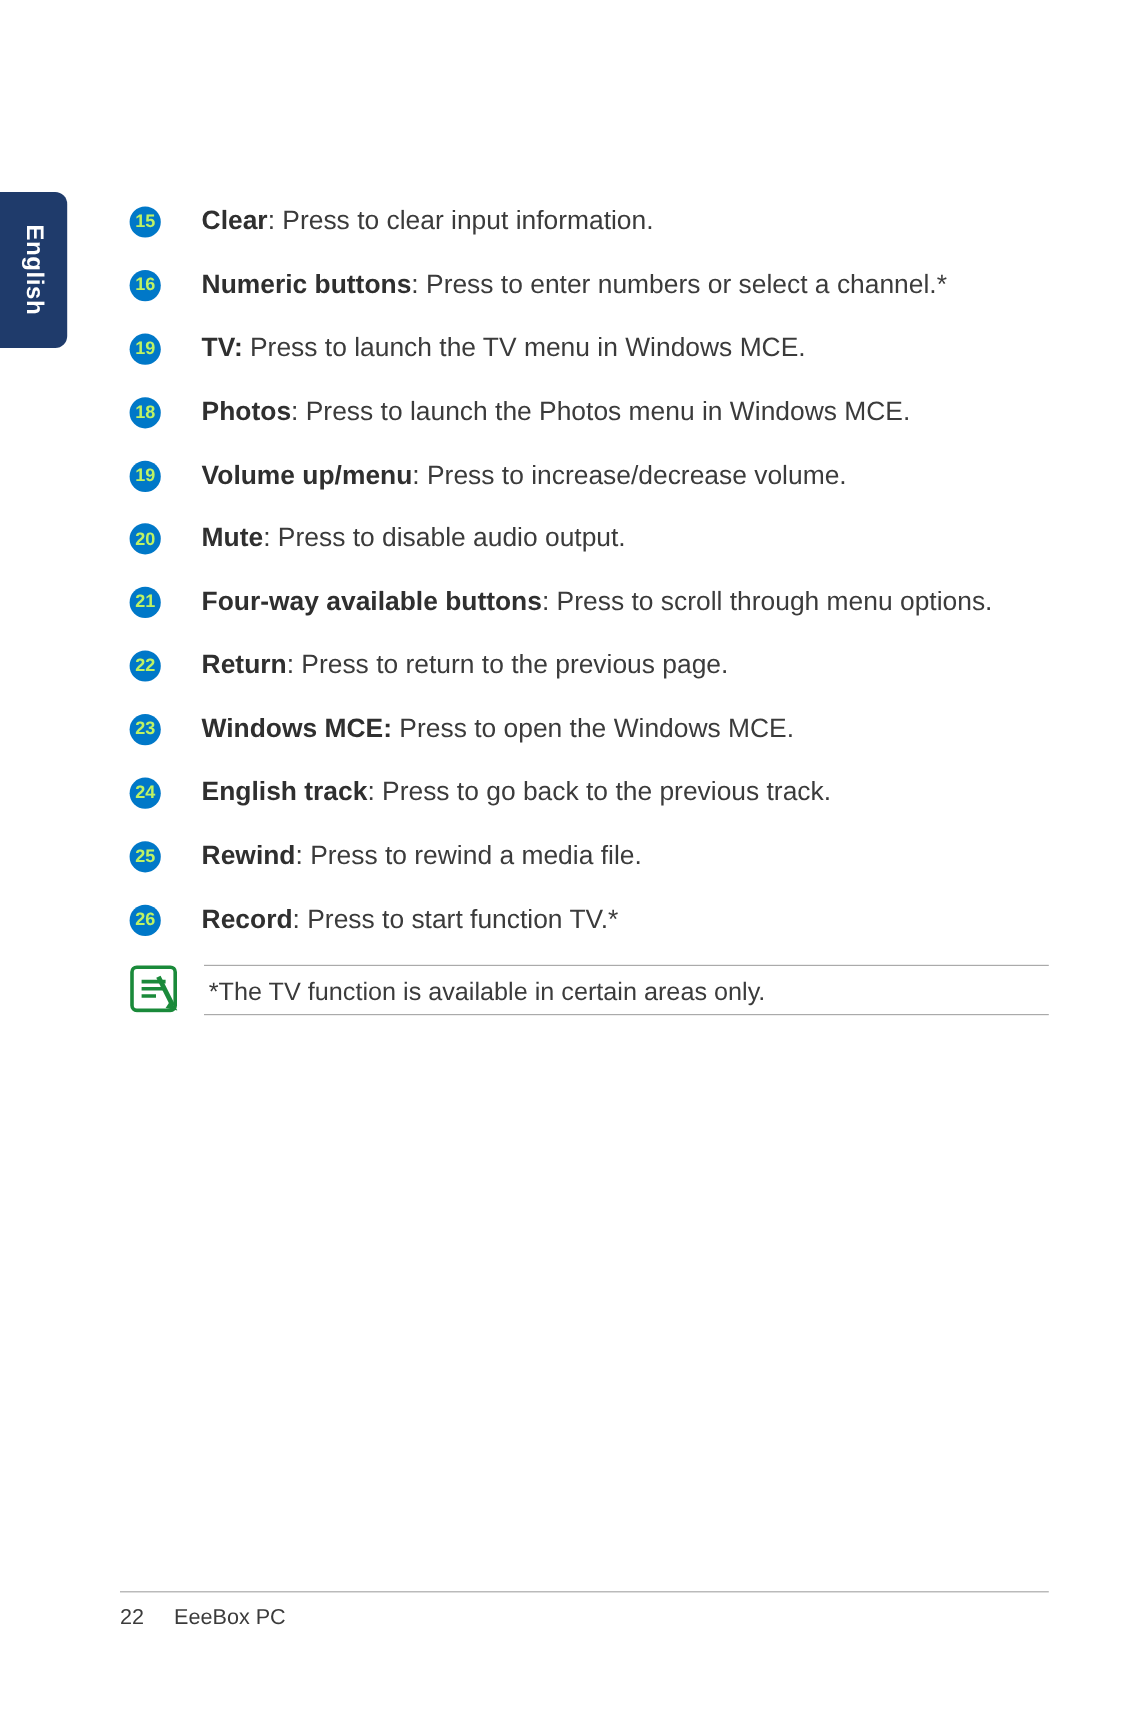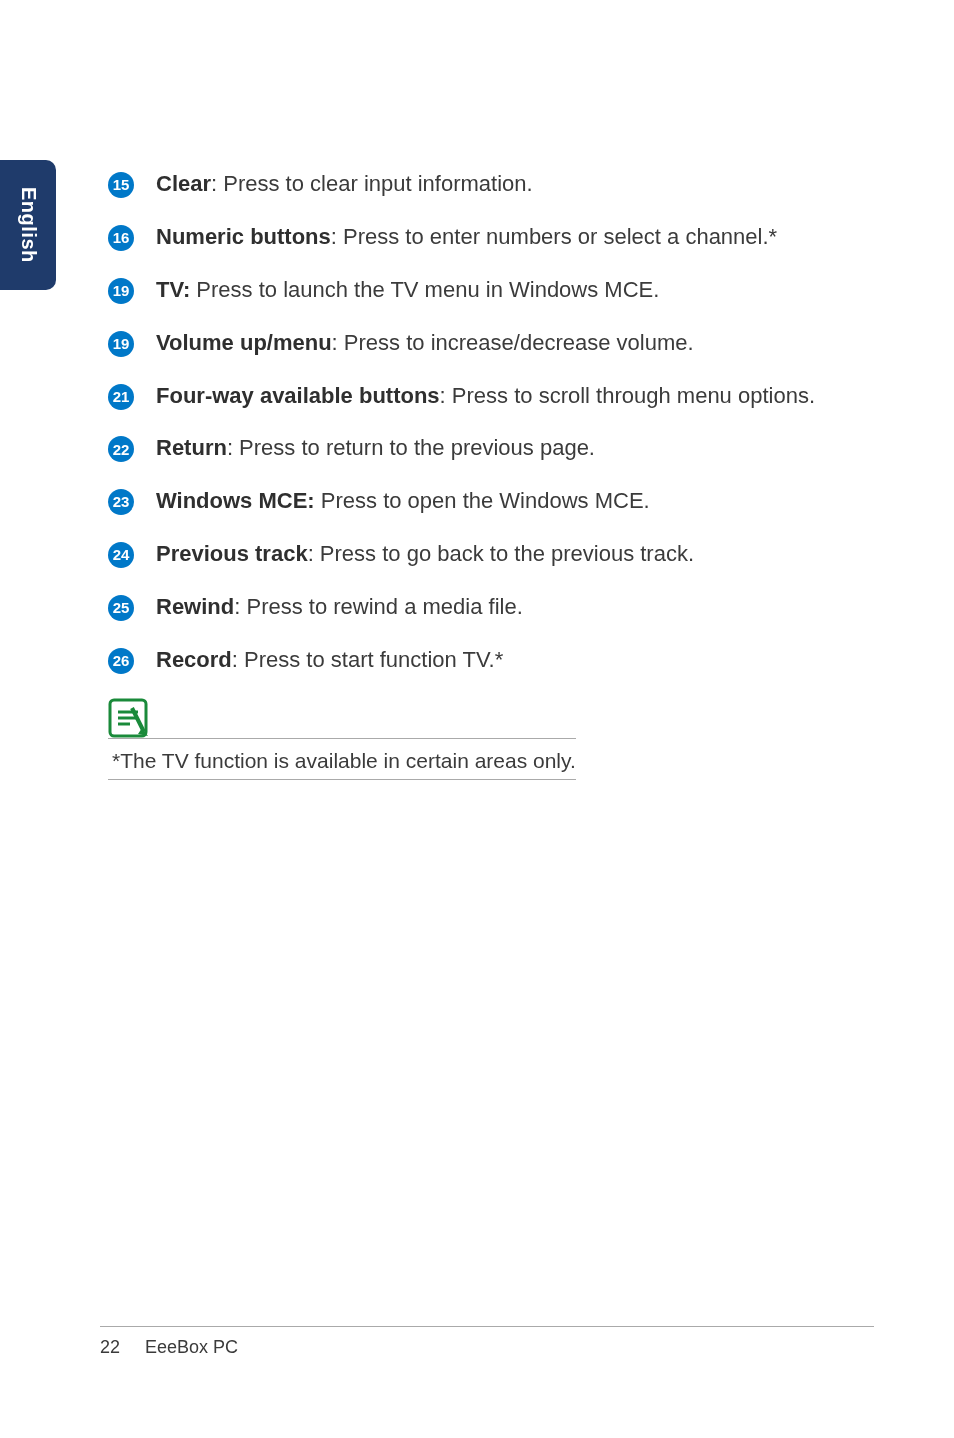--- a/index.html
+++ b/index.html
@@ -45,36 +45,35 @@
     font-size: 22px;
     line-height: 1.45;
     color: #3b3b3b;
   }
   .num {
     width: 26px;
     height: 26px;
     min-width: 26px;
     border-radius: 50%;
     background: #0078c8;
-    color: #ffffff;
+    color: #bef264;
     font-weight: bold;
     font-size: 15px;
     display: flex;
     align-items: center;
     justify-content: center;
-    margin-right: 22px;
+    margin-right: 34px;
     margin-top: 4px;
   }
   .item .text { flex: 1; }
   .item .text b { font-weight: 700; color: #2f2f2f; }
   .note-row {
     display: flex;
     align-items: flex-start;
     margin-top: 22px;
-    flex-direction: column;
   }
   .note-icon {
     width: 40px;
     height: 40px;
     min-width: 40px;
     margin-right: 22px;
   }
   .note-text-wrap { flex: 1; }
   .note-line {
     height: 1px;
@@ -116,38 +115,46 @@
     </div>
     <div class="item">
       <div class="num">16</div>
       <div class="text"><b>Numeric buttons</b><span>: Press to enter numbers or select a channel.*</span></div>
     </div>
     <div class="item">
       <div class="num">19</div>
       <div class="text"><b>TV:</b><span> Press to launch the TV menu in Windows MCE.</span></div>
     </div>
     <div class="item">
+      <div class="num">18</div>
+      <div class="text"><b>Photos</b><span>: Press to launch the Photos menu in Windows MCE.</span></div>
+    </div>
+    <div class="item">
       <div class="num">19</div>
       <div class="text"><b>Volume up/menu</b><span>: Press to increase/decrease volume.</span></div>
+    </div>
+    <div class="item">
+      <div class="num">20</div>
+      <div class="text"><b>Mute</b><span>: Press to disable audio output.</span></div>
     </div>
     <div class="item">
       <div class="num">21</div>
       <div class="text"><b>Four-way available buttons</b><span>: Press to scroll through menu options.</span></div>
     </div>
     <div class="item">
       <div class="num">22</div>
       <div class="text"><b>Return</b><span>: Press to return to the previous page.</span></div>
     </div>
     <div class="item">
       <div class="num">23</div>
       <div class="text"><b>Windows MCE:</b><span> Press to open the Windows MCE.</span></div>
     </div>
     <div class="item">
       <div class="num">24</div>
-      <div class="text"><b>Previous track</b><span>: Press to go back to the previous track.</span></div>
+      <div class="text"><b>English track</b><span>: Press to go back to the previous track.</span></div>
     </div>
     <div class="item">
       <div class="num">25</div>
       <div class="text"><b>Rewind</b><span>: Press to rewind a media file.</span></div>
     </div>
     <div class="item">
       <div class="num">26</div>
       <div class="text"><b>Record</b><span>: Press to start function TV.*</span></div>
     </div>
     <div class="note-row">

